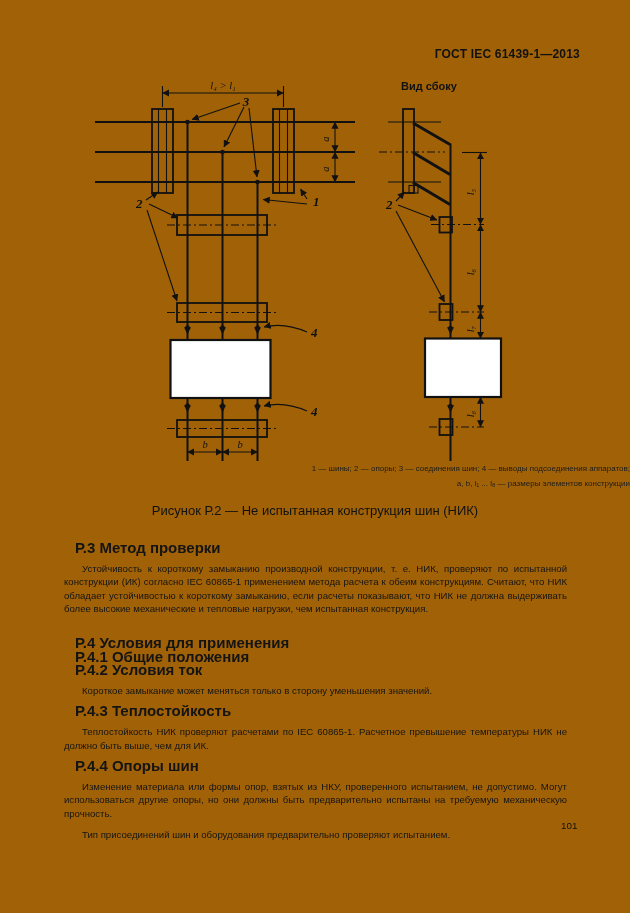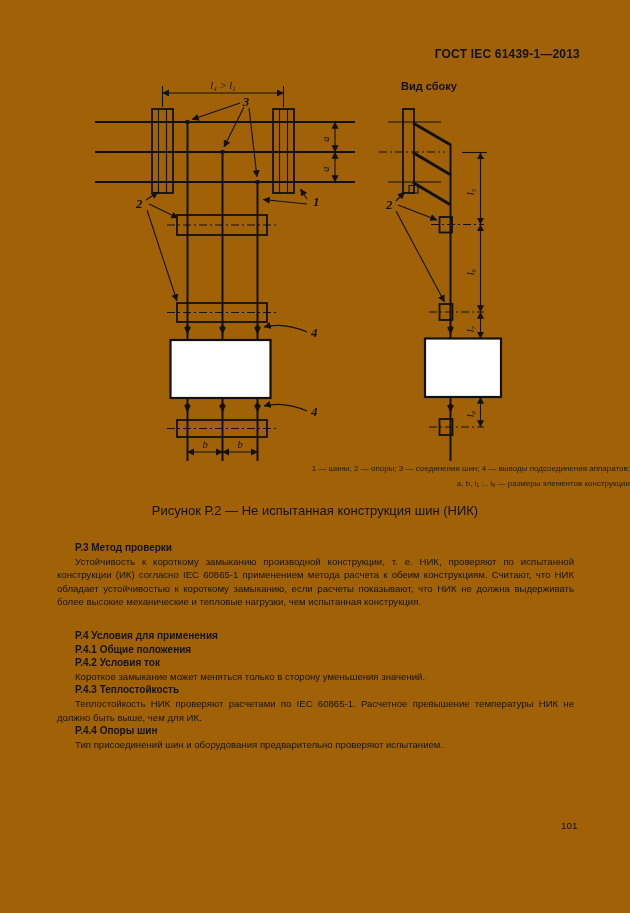--- a/index.html
+++ b/index.html
@@ -23,26 +23,26 @@
   }
   .fig-caption {
     position: absolute; top: 503px; left: 0; right: 0;
     text-align: center; font-size: 13px; color: #111;
   }
   .body-text {
     position: absolute; top: 541px; left: 57px; width: 517px;
     font-size: 9.6px; line-height: 13.6px; color: #141414;
   }
   .body-text h4 {
-    margin: 0; font-size: 10px; font-weight: bold;
+    margin: 0; font-size: 15px; font-weight: bold;
     text-indent: 18px; line-height: 13.6px;
   }
   .body-text h4.gap { margin-top: 20px; }
   .body-text p {
-    margin: 0; text-indent: 18px; text-align: justify; line-height: 13.6px;
+    margin: 7px; text-indent: 18px; text-align: justify; line-height: 13.6px;
   }
   .page-number {
     position: absolute; top: 820px; left: 561px; font-size: 9.8px;
   }
   
   .bar   { stroke:#111; stroke-width:2; fill:none; }
   .bar3  { stroke:#111; stroke-width:3; fill:none; }
   .part  { stroke:#111; stroke-width:1.8; fill:none; }
   .wbox  { stroke:#111; stroke-width:2.2; fill:#fff; }
   .thin  { stroke:#111; stroke-width:1.1; fill:none; }
@@ -251,18 +251,19 @@
   <div class="body-text">
     <h4>Р.3 Метод проверки</h4>
     <p>Устойчивость к короткому замыканию производной конструкции, т. е. НИК, проверяют по испытанной конструкции (ИК) согласно IEC 60865-1 применением метода расчета к обеим конструкциям. Считают, что НИК обладает устойчивостью к короткому замыканию, если расчеты показывают, что НИК не должна выдерживать более высокие механические и тепловые нагрузки, чем испытанная конструкция.</p>
     <h4 class="gap">Р.4 Условия для применения</h4>
     <h4>Р.4.1 Общие положения</h4>
     <h4>Р.4.2 Условия ток</h4>
     <p>Короткое замыкание может меняться только в сторону уменьшения значений.</p>
     <h4>Р.4.3 Теплостойкость</h4>
     <p>Теплостойкость НИК проверяют расчетами по IEC 60865-1. Расчетное превышение температуры НИК не должно быть выше, чем для ИК.</p>
     <h4>Р.4.4 Опоры шин</h4>
+    <p>Изменение материала или формы опор, взятых из НКУ, проверенного испытанием, не допустимо. Могут использоваться другие опоры, но они должны быть предварительно испытаны на требуемую механическую прочность.</p>
     <p>Тип присоединений шин и оборудования предварительно проверяют испытанием.</p>
   </div>
 
   <div class="page-number">101</div>
 
 </div>
 
 </body></html>

